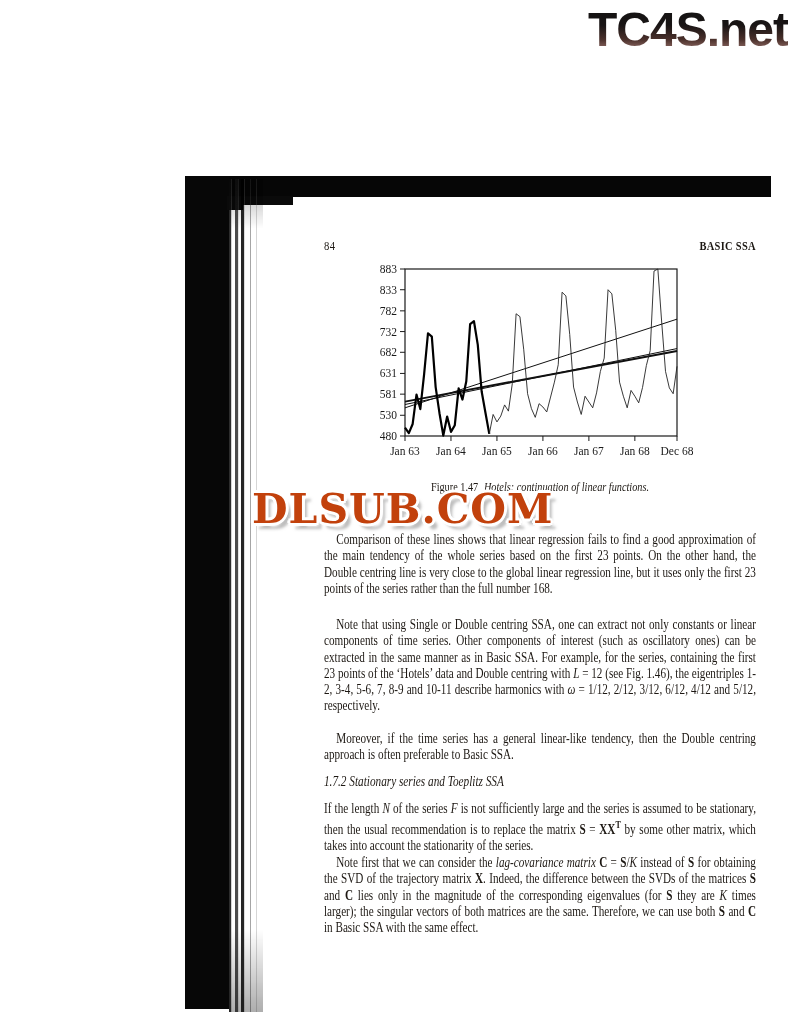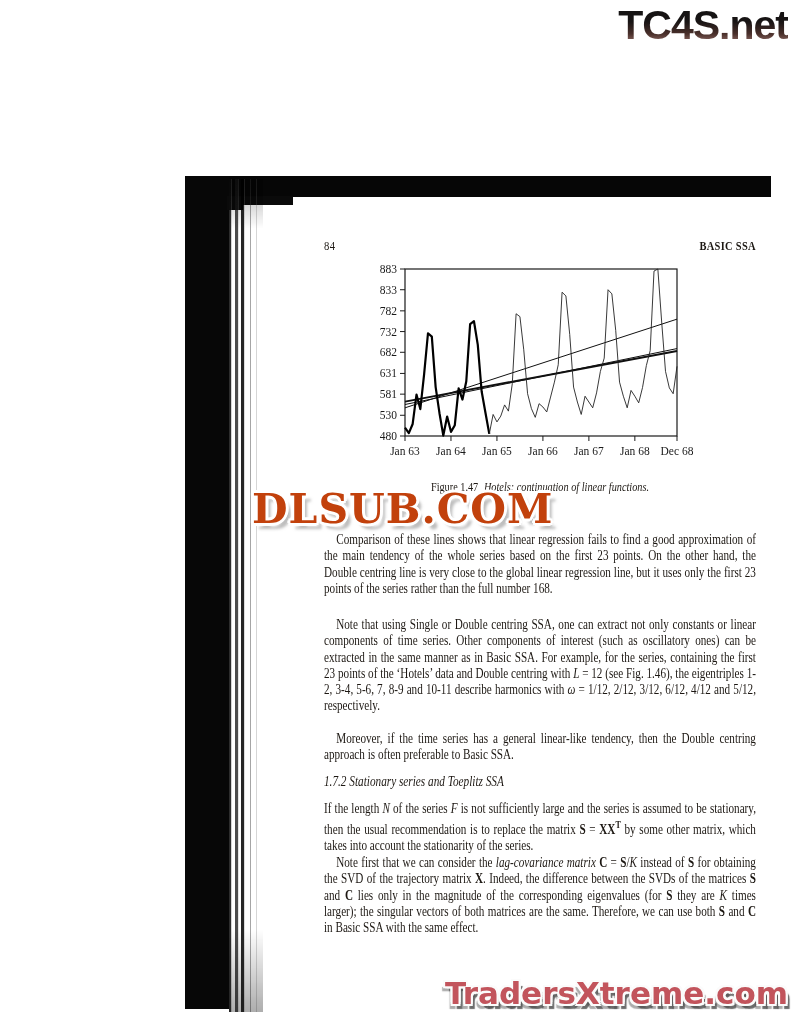--- a/index.html
+++ b/index.html
@@ -31,21 +31,21 @@
   .secheading{font-style:italic;font-size:13.8px;}
   .caption{text-align:center;font-size:12.6px;}
   .caption .cap-italic{font-style:italic;margin-left:7px;}
 
   
   .chartwrap{position:absolute;left:363px;top:256px;width:330px;height:212px;}
   svg text{font-family:"Liberation Serif",serif;}
 
   
   .wm-tc4s{position:absolute;top:2px;right:3px;z-index:9;
-    font-family:"Liberation Sans",sans-serif;font-weight:bold;font-size:41px;letter-spacing:-1px;
+    font-family:"Liberation Sans",sans-serif;font-weight:bold;font-size:48px;letter-spacing:-1px;
     background:linear-gradient(180deg,#131313 0%,#181414 42%,#4a302b 68%,#96706a 88%,#bb9c94 100%);
     -webkit-background-clip:text;background-clip:text;color:transparent;}
   .wm-dlsub{position:absolute;left:252px;top:489px;z-index:9;
     font-family:"DejaVu Serif",serif;font-weight:bold;font-size:41px;line-height:1;
     color:#c2410c;letter-spacing:1px;
     text-shadow:-2px -2px 0 #fff,2px -2px 0 #fff,-2px 2px 0 #fff,2px 2px 0 #fff,
       0 -3px 0 #fff,0 3px 0 #fff,-3px 0 0 #fff,3px 0 0 #fff,
       5px 6px 3px rgba(135,135,135,.55);}
   .wm-traders{position:absolute;top:975px;right:3px;z-index:9;
     font-family:"DejaVu Sans",sans-serif;font-weight:bold;font-size:31px;line-height:1.2;
@@ -123,14 +123,13 @@
 
   <div class="condensed bodytext indent" style="top:532px;"><span>Comparison of these lines shows that linear regression fails to find a good approximation of the main tendency of the whole series based on the first 23 points. On the other hand, the Double centring line is very close to the global linear regression line, but it uses only the first 23 points of the series rather than the full number 168.</span></div>
   <div class="condensed bodytext indent" style="top:617px;"><span>Note that using Single or Double centring SSA, one can extract not only constants or linear components of time series. Other components of interest (such as oscillatory ones) can be extracted in the same manner as in Basic SSA. For example, for the series, containing the first 23 points of the ‘Hotels’ data and Double centring with </span><span style="font-style: italic;">L</span><span> = 12 (see Fig. 1.46), the eigentriples 1-2, 3-4, 5-6, 7, 8-9 and 10-11 describe harmonics with </span><span style="font-style: italic;">ω</span><span> = 1/12, 2/12, 3/12, 6/12, 4/12 and 5/12, respectively.</span></div>
   <div class="condensed bodytext indent" style="top:731px;"><span>Moreover, if the time series has a general linear-like tendency, then the Double centring approach is often preferable to Basic SSA.</span></div>
 
   <div class="condensed secheading" style="top:774px;">1.7.2  Stationary series and Toeplitz SSA</div>
 
   <div class="condensed bodytext" style="top:801px;"><span>If the length </span><span style="font-style: italic;">N</span><span> of the series </span><span style="font-style: italic;">F</span><span> is not sufficiently large and the series is assumed to be stationary, then the usual recommendation is to replace the matrix </span><span style="font-weight: bold;">S</span><span> = </span><span style="font-weight: bold;">XX</span><sup style="font-weight: bold; font-size: 0.72em;">T</sup><span> by some other matrix, which takes into account the stationarity of the series.</span></div>
   <div class="condensed bodytext indent" style="top:855px;"><span>Note first that we can consider the </span><span style="font-style: italic;">lag-covariance matrix</span><span> </span><span style="font-weight: bold;">C</span><span> = </span><span style="font-weight: bold;">S</span><span>/</span><span style="font-style: italic;">K</span><span> instead of </span><span style="font-weight: bold;">S</span><span> for obtaining the SVD of the trajectory matrix </span><span style="font-weight: bold;">X</span><span>. Indeed, the difference between the SVDs of the matrices </span><span style="font-weight: bold;">S</span><span> and </span><span style="font-weight: bold;">C</span><span> lies only in the magnitude of the corresponding eigenvalues (for </span><span style="font-weight: bold;">S</span><span> they are </span><span style="font-style: italic;">K</span><span> times larger); the singular vectors of both matrices are the same. Therefore, we can use both </span><span style="font-weight: bold;">S</span><span> and </span><span style="font-weight: bold;">C</span><span> in Basic SSA with the same effect.</span></div>
 
-  <div class="wm-traders">TradersXtreme.com</div>
 </div>
 
 </body></html>

